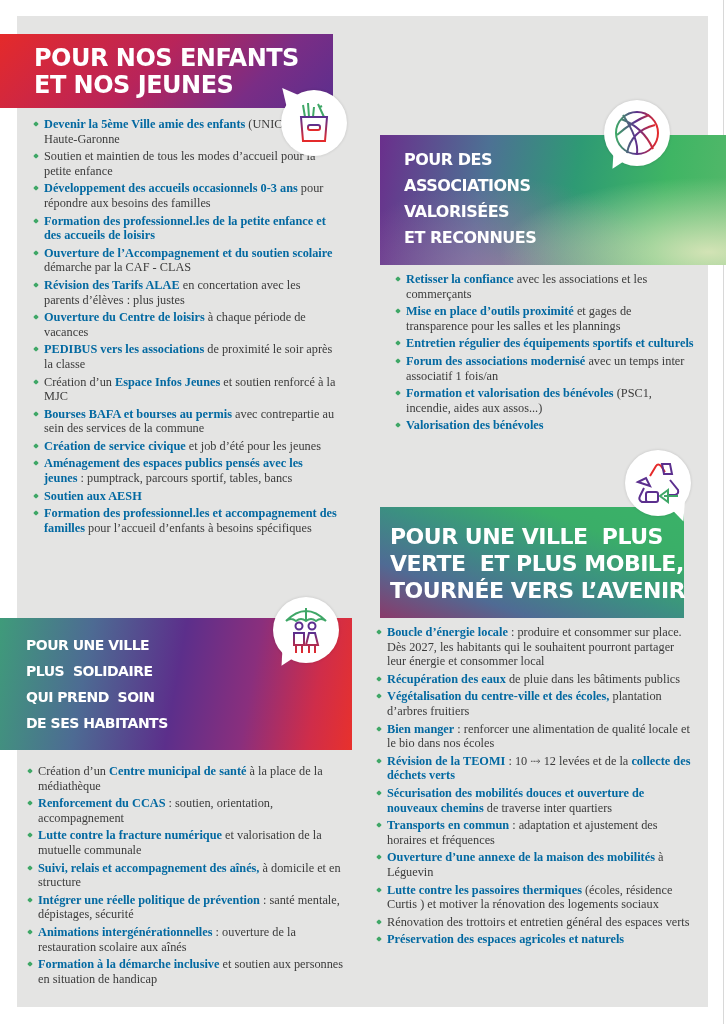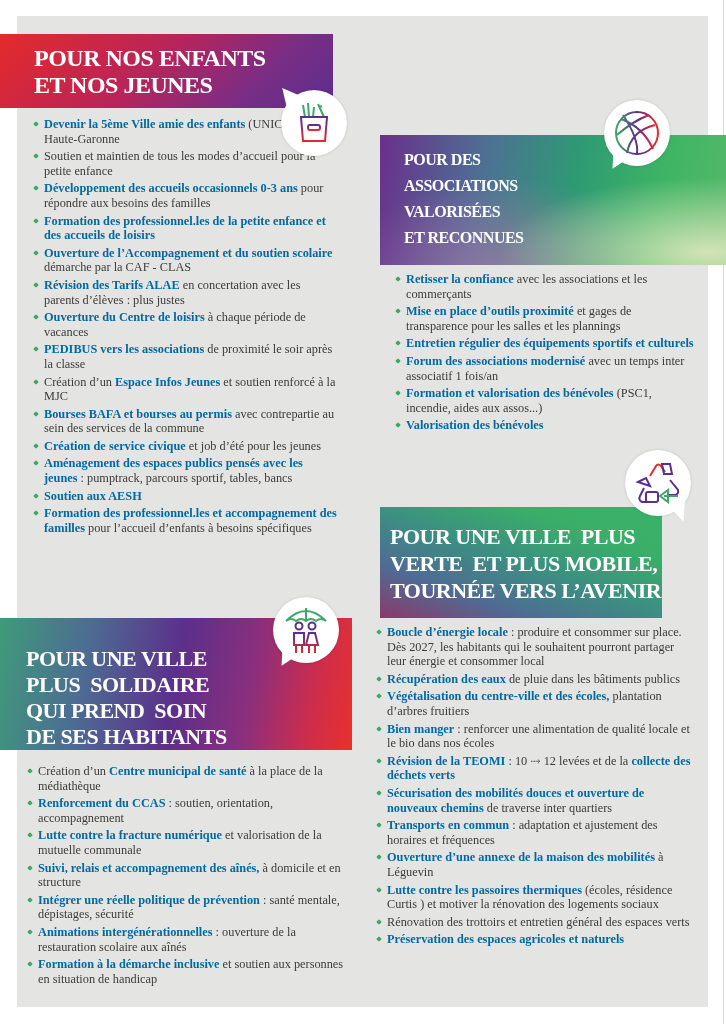--- a/index.html
+++ b/index.html
@@ -12,34 +12,34 @@
   .panel {
     position:absolute; left:17px; top:16px; width:691px; height:991px;
     background:#e4e4e3;
   }
   .banner {
     position:absolute; color:#fff;
     font-family:"DejaVu Sans", "Liberation Sans", sans-serif;
     font-weight:bold; text-transform:uppercase;
     letter-spacing:-0.5px; line-height:1.0;
   }
-  .banner .title-line { display:block; white-space:pre;font-family:Liberation Serif, serif; }
+  .banner .title-line { display:block; white-space:pre; }
   #b1 { left:0; top:34px; width:333px; height:74px;
         background:linear-gradient(135deg,#e52a2a 0%,#b8245a 45%,#7a2d85 75%,#5b2f8e 100%); }
   #b1 .banner-title { position:absolute; left:34px; top:11px; font-size:24px; line-height:27px; }
   #b2 { left:380px; top:135px; width:346px; height:130px;
         background:
           radial-gradient(ellipse at 95% 90%, rgba(225,232,190,0.9) 0%, rgba(225,232,190,0) 45%),
           radial-gradient(ellipse at 35% 110%, rgba(210,120,180,0.55) 0%, rgba(210,120,180,0) 50%),
           linear-gradient(100deg,#6a2f8c 0%,#4d7194 30%,#2e9a74 55%,#3fb564 80%,#55b86a 100%); }
   #b2 .banner-title { position:absolute; left:24px; top:12px; font-size:16px; line-height:26px; }
   #b3 { left:0; top:618px; width:352px; height:132px;
         background:linear-gradient(100deg,#3f9b7a 0%,#4d6b93 25%,#5c2f8b 50%,#8a2f7d 70%,#cf2d4a 88%,#e8312c 100%); }
-  #b3 .banner-title { position:absolute; left:26px; top:28px; font-size:22px; line-height:26px; }
-  #b4 { left:380px; top:507px; width:282px; height:111px;
+  #b3 .banner-title { position:absolute; left:26px; top:14px; font-size:14px; line-height:26px; }
+  #b4 { left:380px; top:507px; width:304px; height:111px;
         background:linear-gradient(20deg,#8a3a6a 0%,#4f6b94 25%,#3c8f82 50%,#3aae68 75%,#3ab268 100%); }
   #b4 .banner-title { position:absolute; left:10px; top:16px; font-size:22px; line-height:27px; }
 
   .bubble {
     position:absolute; width:66px; height:66px; border-radius:50%;
     background:#ffffff; box-shadow:0 0 3px rgba(0,0,0,0.15);
     display:flex; align-items:center; justify-content:center; z-index:3;
   }
   .bubble .tail {
     position:absolute; width:0; height:0;

